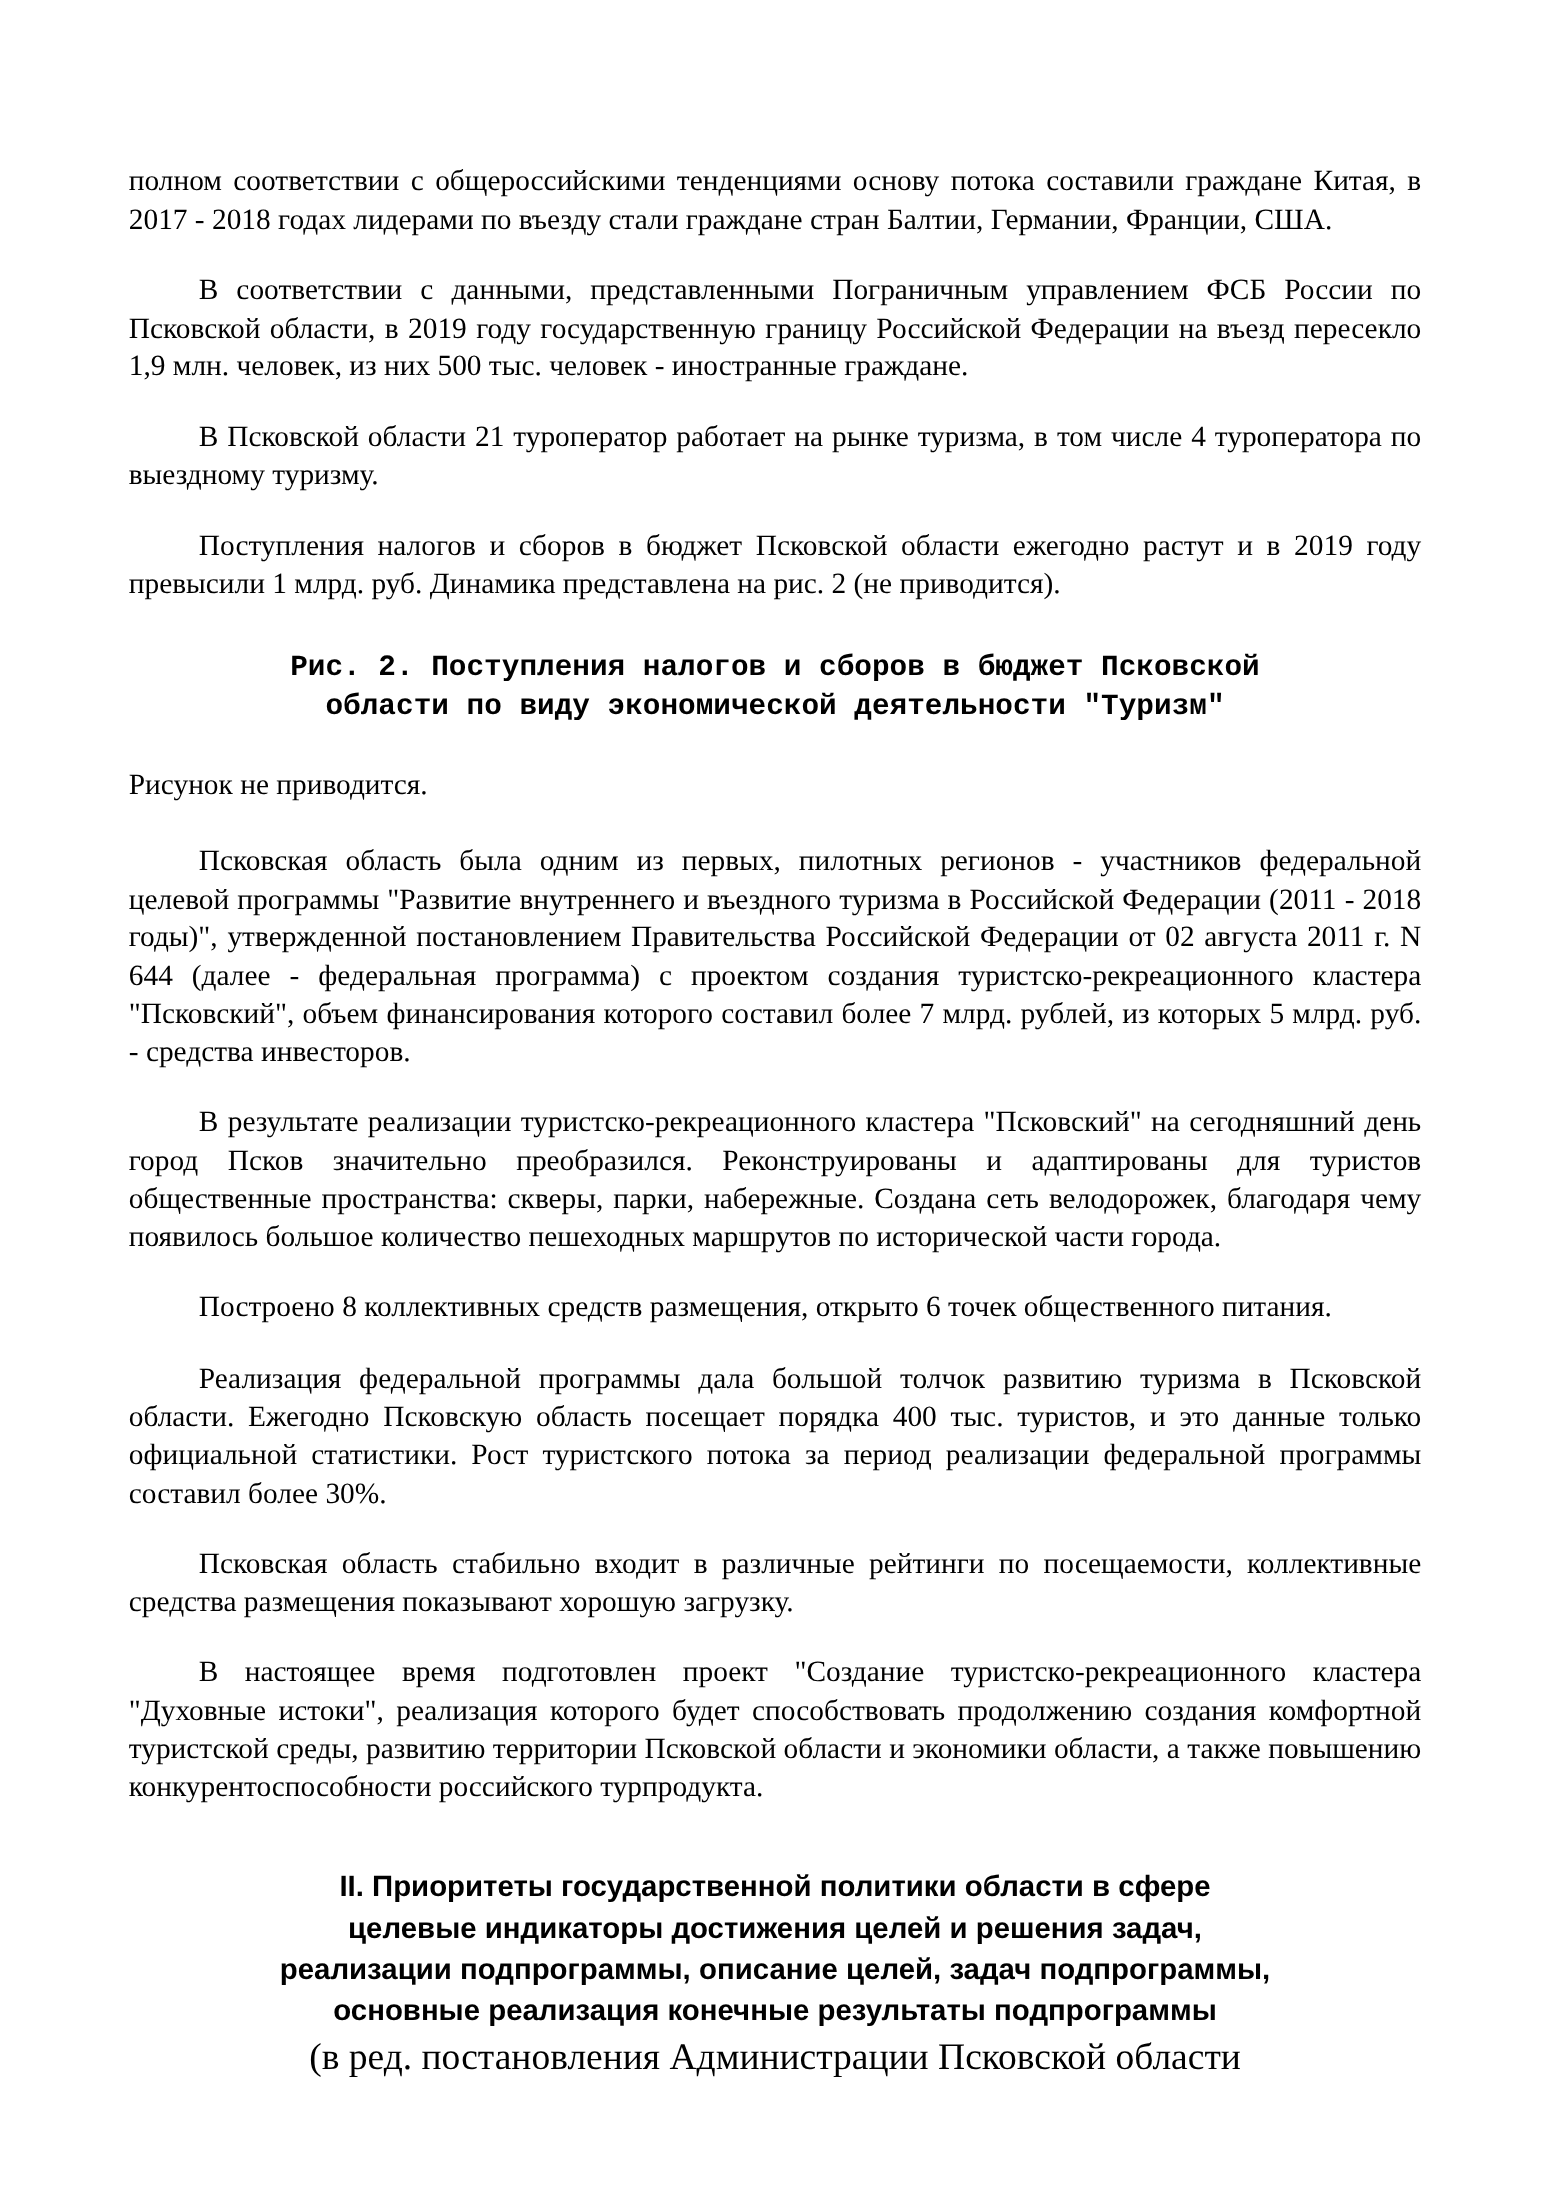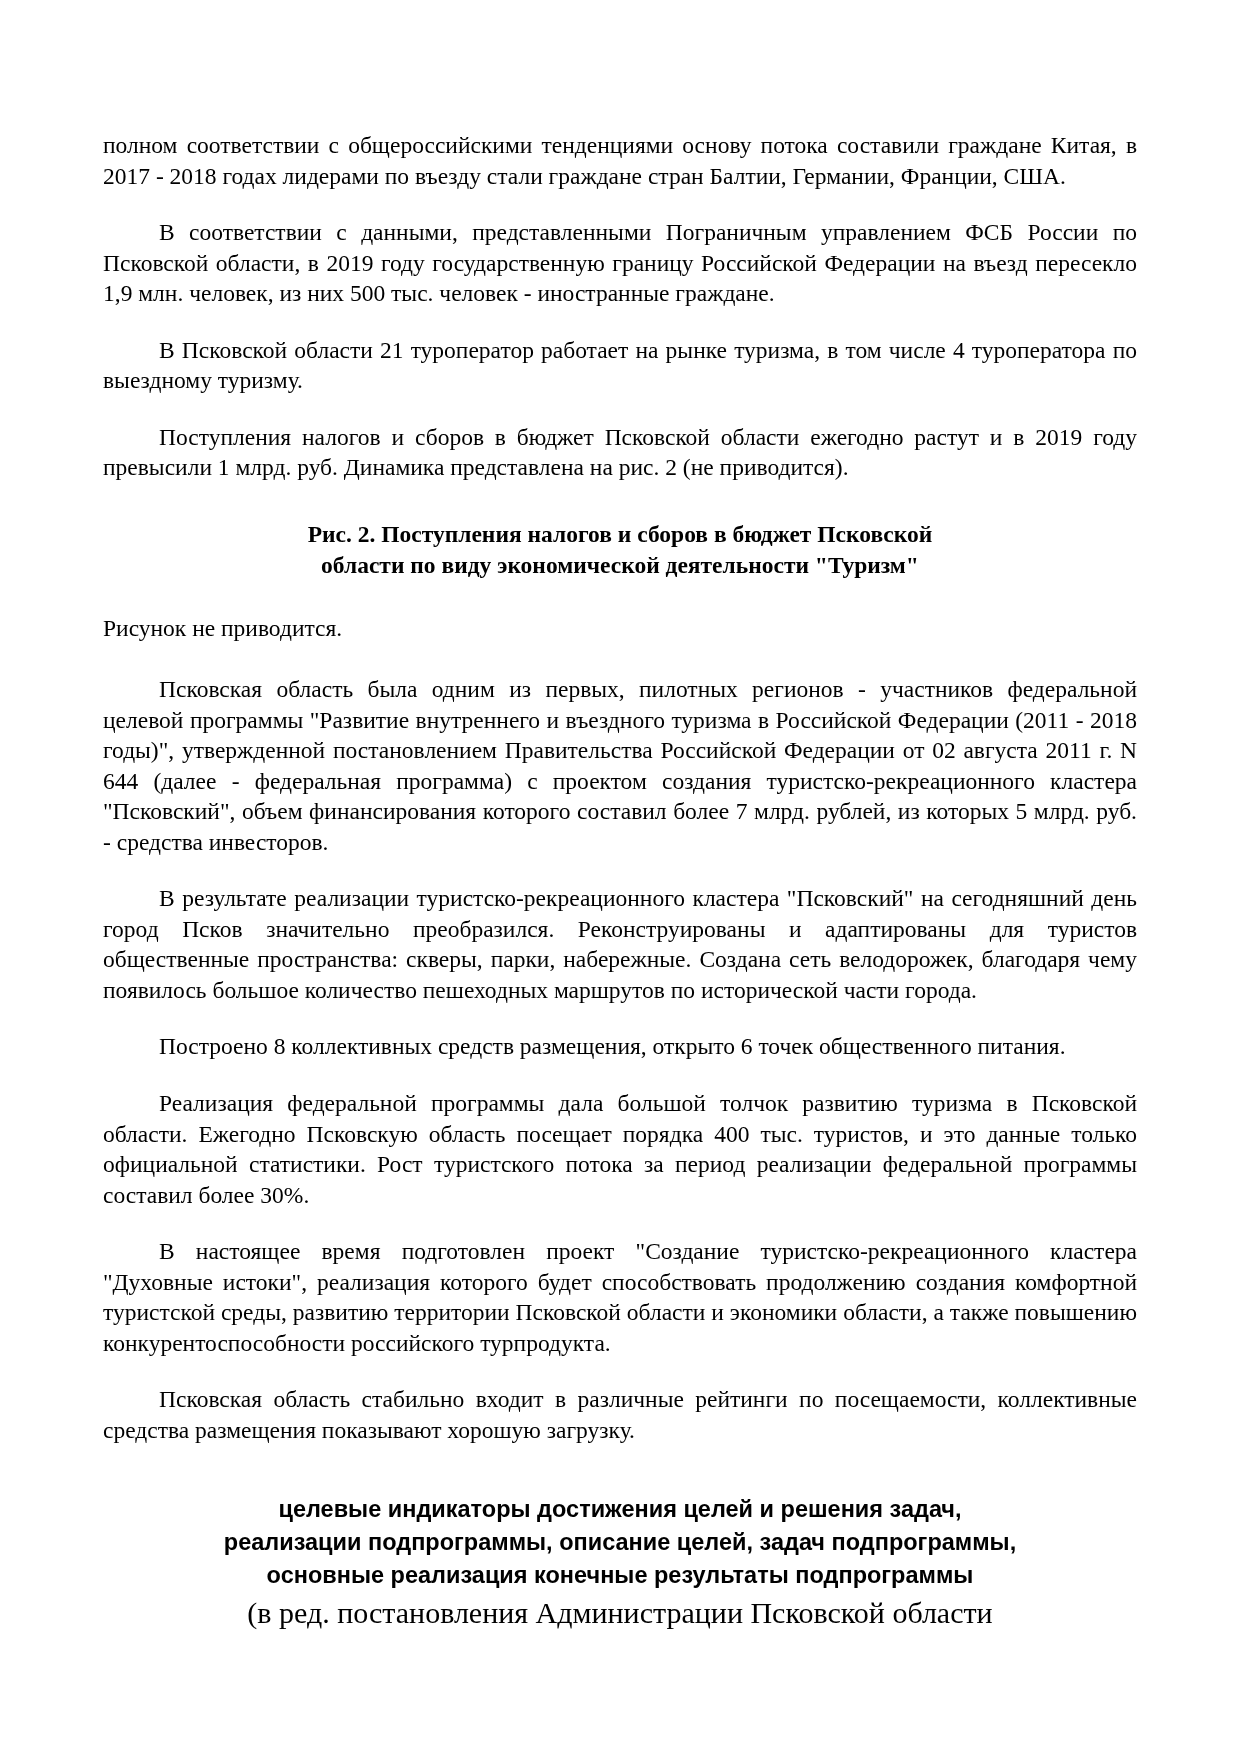--- a/index.html
+++ b/index.html
@@ -27,21 +27,21 @@
     margin: 0 0 20px 0;
     hyphens: none;
   }
   .para.no-indent {
     text-indent: 0;
   }
   .gap-before {
     margin-top: 26px;
   }
   .heading {
-    font-family: Liberation Serif, serif;
+    font-family: Liberation Mono, monospace;
     font-weight: bold;
     font-size: 23.5px;
     line-height: 1.32;
     text-align: center;
     margin: 36px 0 0 0;
   }
   .heading-line {
     display: block;
   }
   .center-note {
@@ -84,25 +84,26 @@
   <p class="center-note">Рисунок не приводится.</p>
 
   <p class="para">Псковская область была одним из первых, пилотных регионов - участников федеральной целевой программы "Развитие внутреннего и въездного туризма в Российской Федерации (2011 - 2018 годы)", утвержденной постановлением Правительства Российской Федерации от 02 августа 2011 г. N 644 (далее - федеральная программа) с проектом создания туристско-рекреационного кластера "Псковский", объем финансирования которого составил более 7 млрд. рублей, из которых 5 млрд. руб. - средства инвесторов.</p>
 
   <p class="para gap-before">В результате реализации туристско-рекреационного кластера "Псковский" на сегодняшний день город Псков значительно преобразился. Реконструированы и адаптированы для туристов общественные пространства: скверы, парки, набережные. Создана сеть велодорожек, благодаря чему появилось большое количество пешеходных маршрутов по исторической части города.</p>
 
   <p class="para gap-before">Построено 8 коллективных средств размещения, открыто 6 точек общественного питания.</p>
 
   <p class="para gap-before">Реализация федеральной программы дала большой толчок развитию туризма в Псковской области. Ежегодно Псковскую область посещает порядка 400 тыс. туристов, и это данные только официальной статистики. Рост туристского потока за период реализации федеральной программы составил более 30%.</p>
 
+  <p class="para gap-before">Псковская область стабильно входит в различные рейтинги по посещаемости, коллективные средства размещения показывают хорошую загрузку.</p>
+
   <p class="para gap-before">В настоящее время подготовлен проект "Создание туристско-рекреационного кластера "Духовные истоки", реализация которого будет способствовать продолжению создания комфортной туристской среды, развитию территории Псковской области и экономики области, а также повышению конкурентоспособности российского турпродукта.</p>
 
-  <p class="para gap-before">Псковская область стабильно входит в различные рейтинги по посещаемости, коллективные средства размещения показывают хорошую загрузку.</p>
-
   <div class="section-heading">
+    <span class="heading-line">II. Приоритеты государственной политики области в сфере</span>
     <span class="heading-line">целевые индикаторы достижения целей и решения задач,</span>
     <span class="heading-line">реализации подпрограммы, описание целей, задач подпрограммы,</span>
     <span class="heading-line">основные реализация конечные результаты подпрограммы</span>
   </div>
 
   <p class="section-sub">(в ред. постановления Администрации Псковской области</p>
 
 </div>
 
 </body></html>

